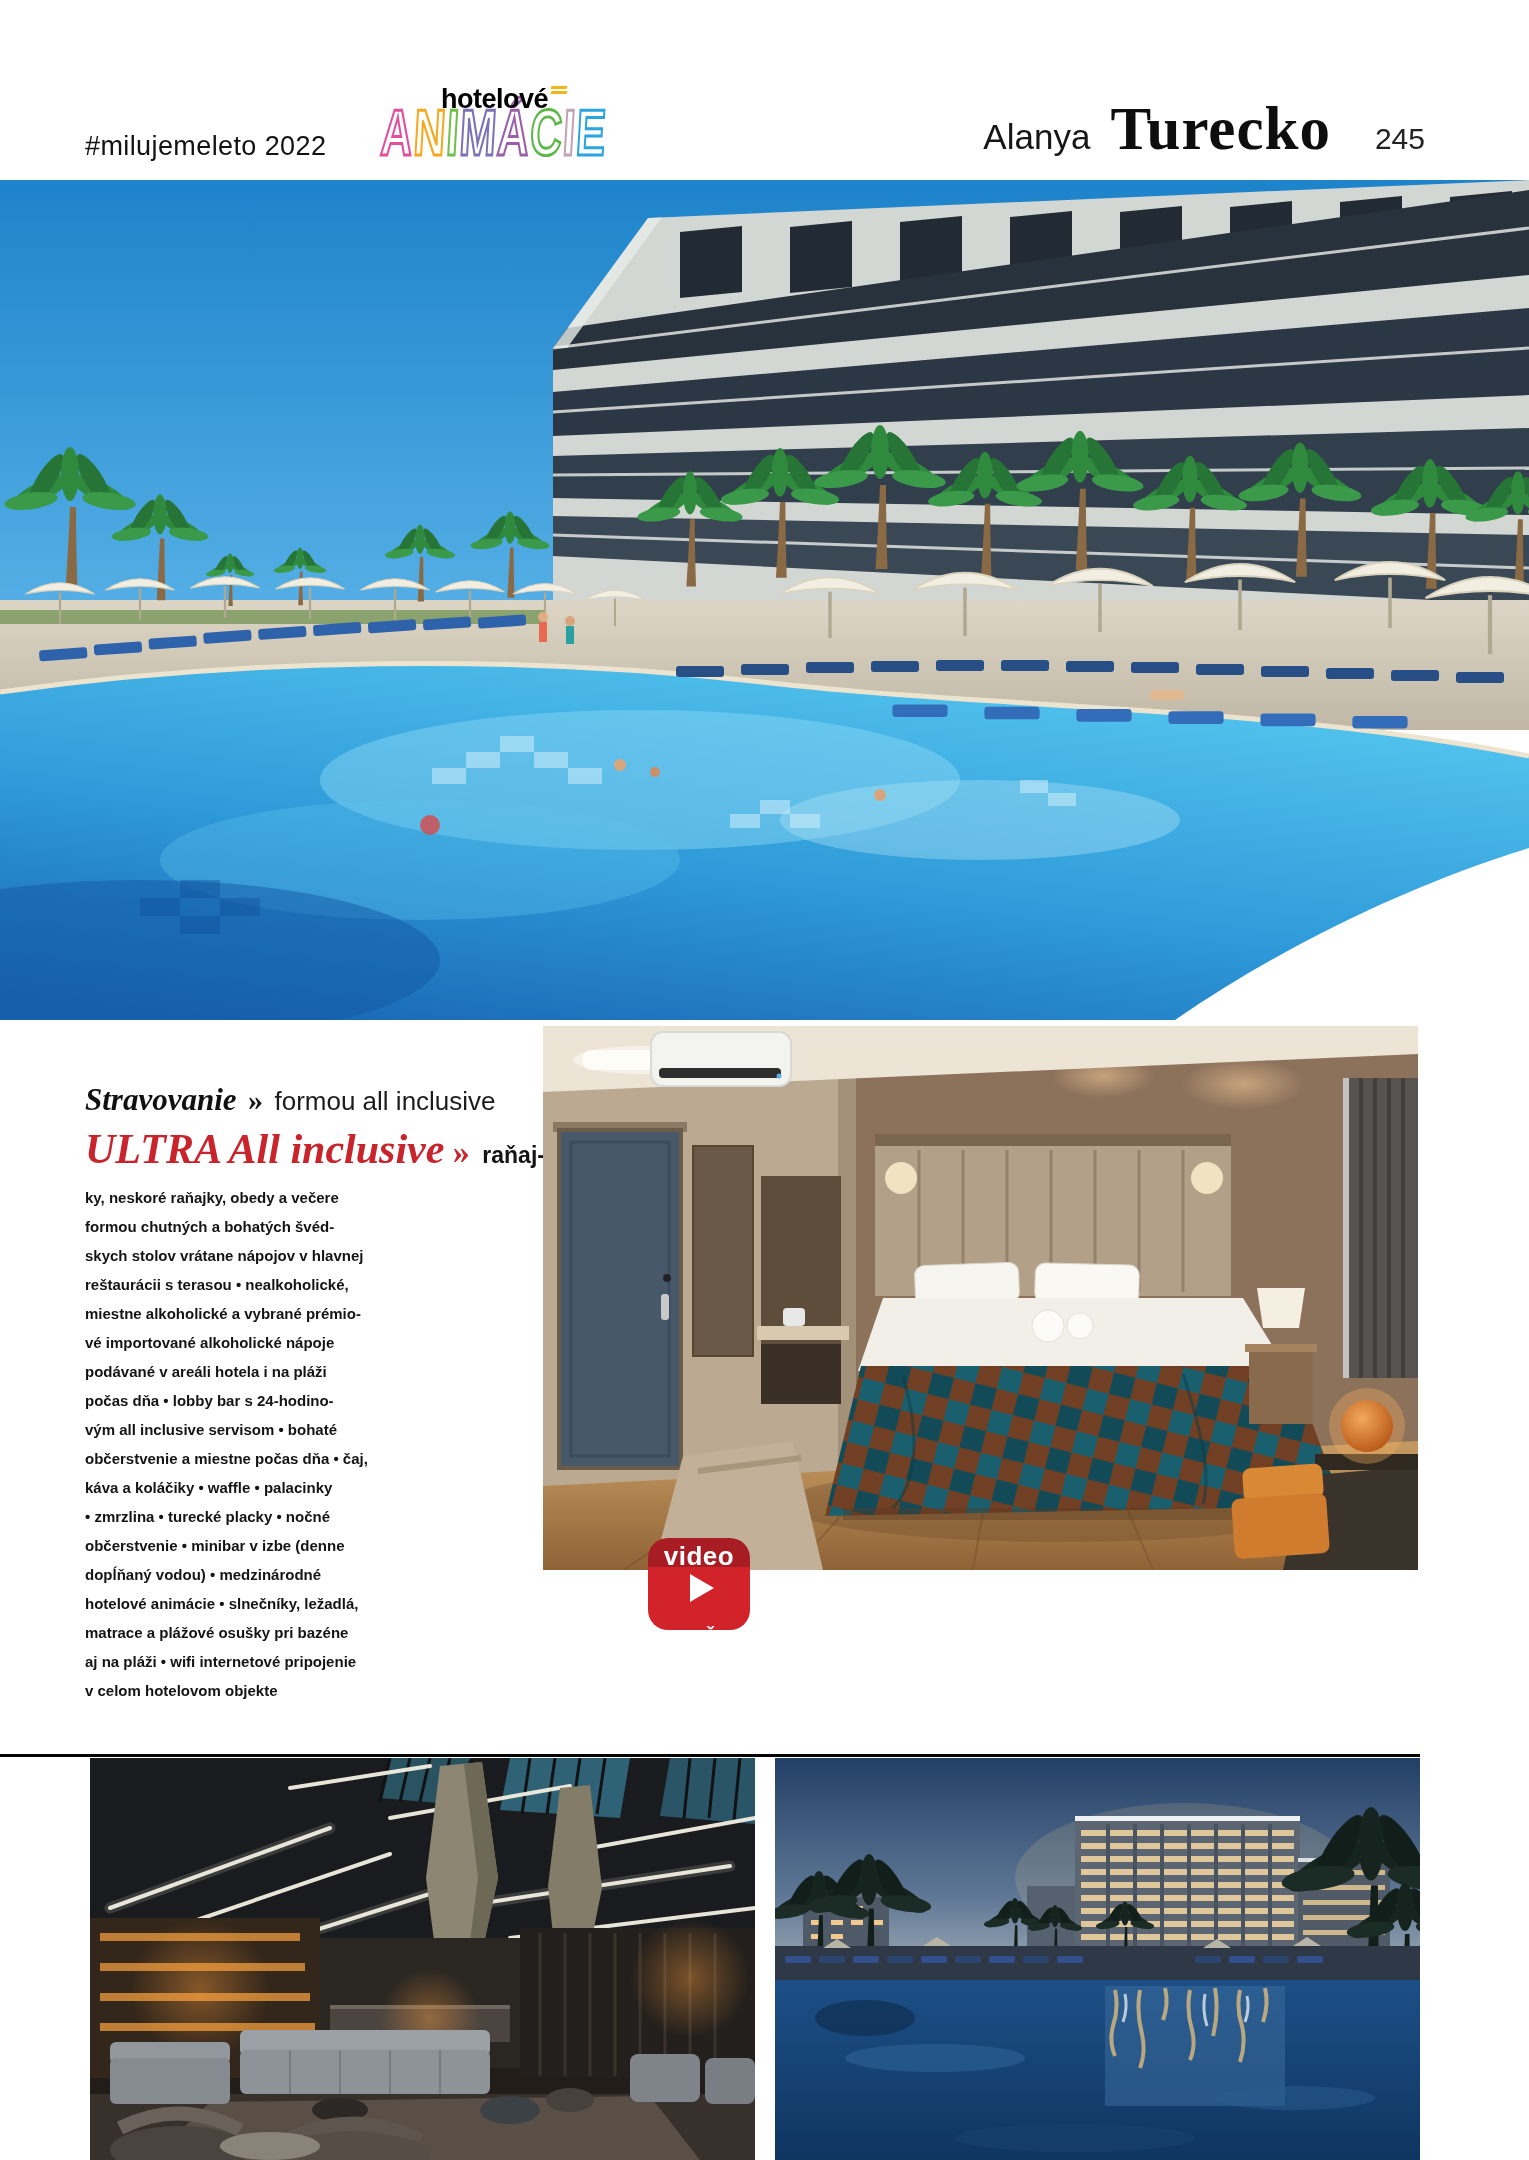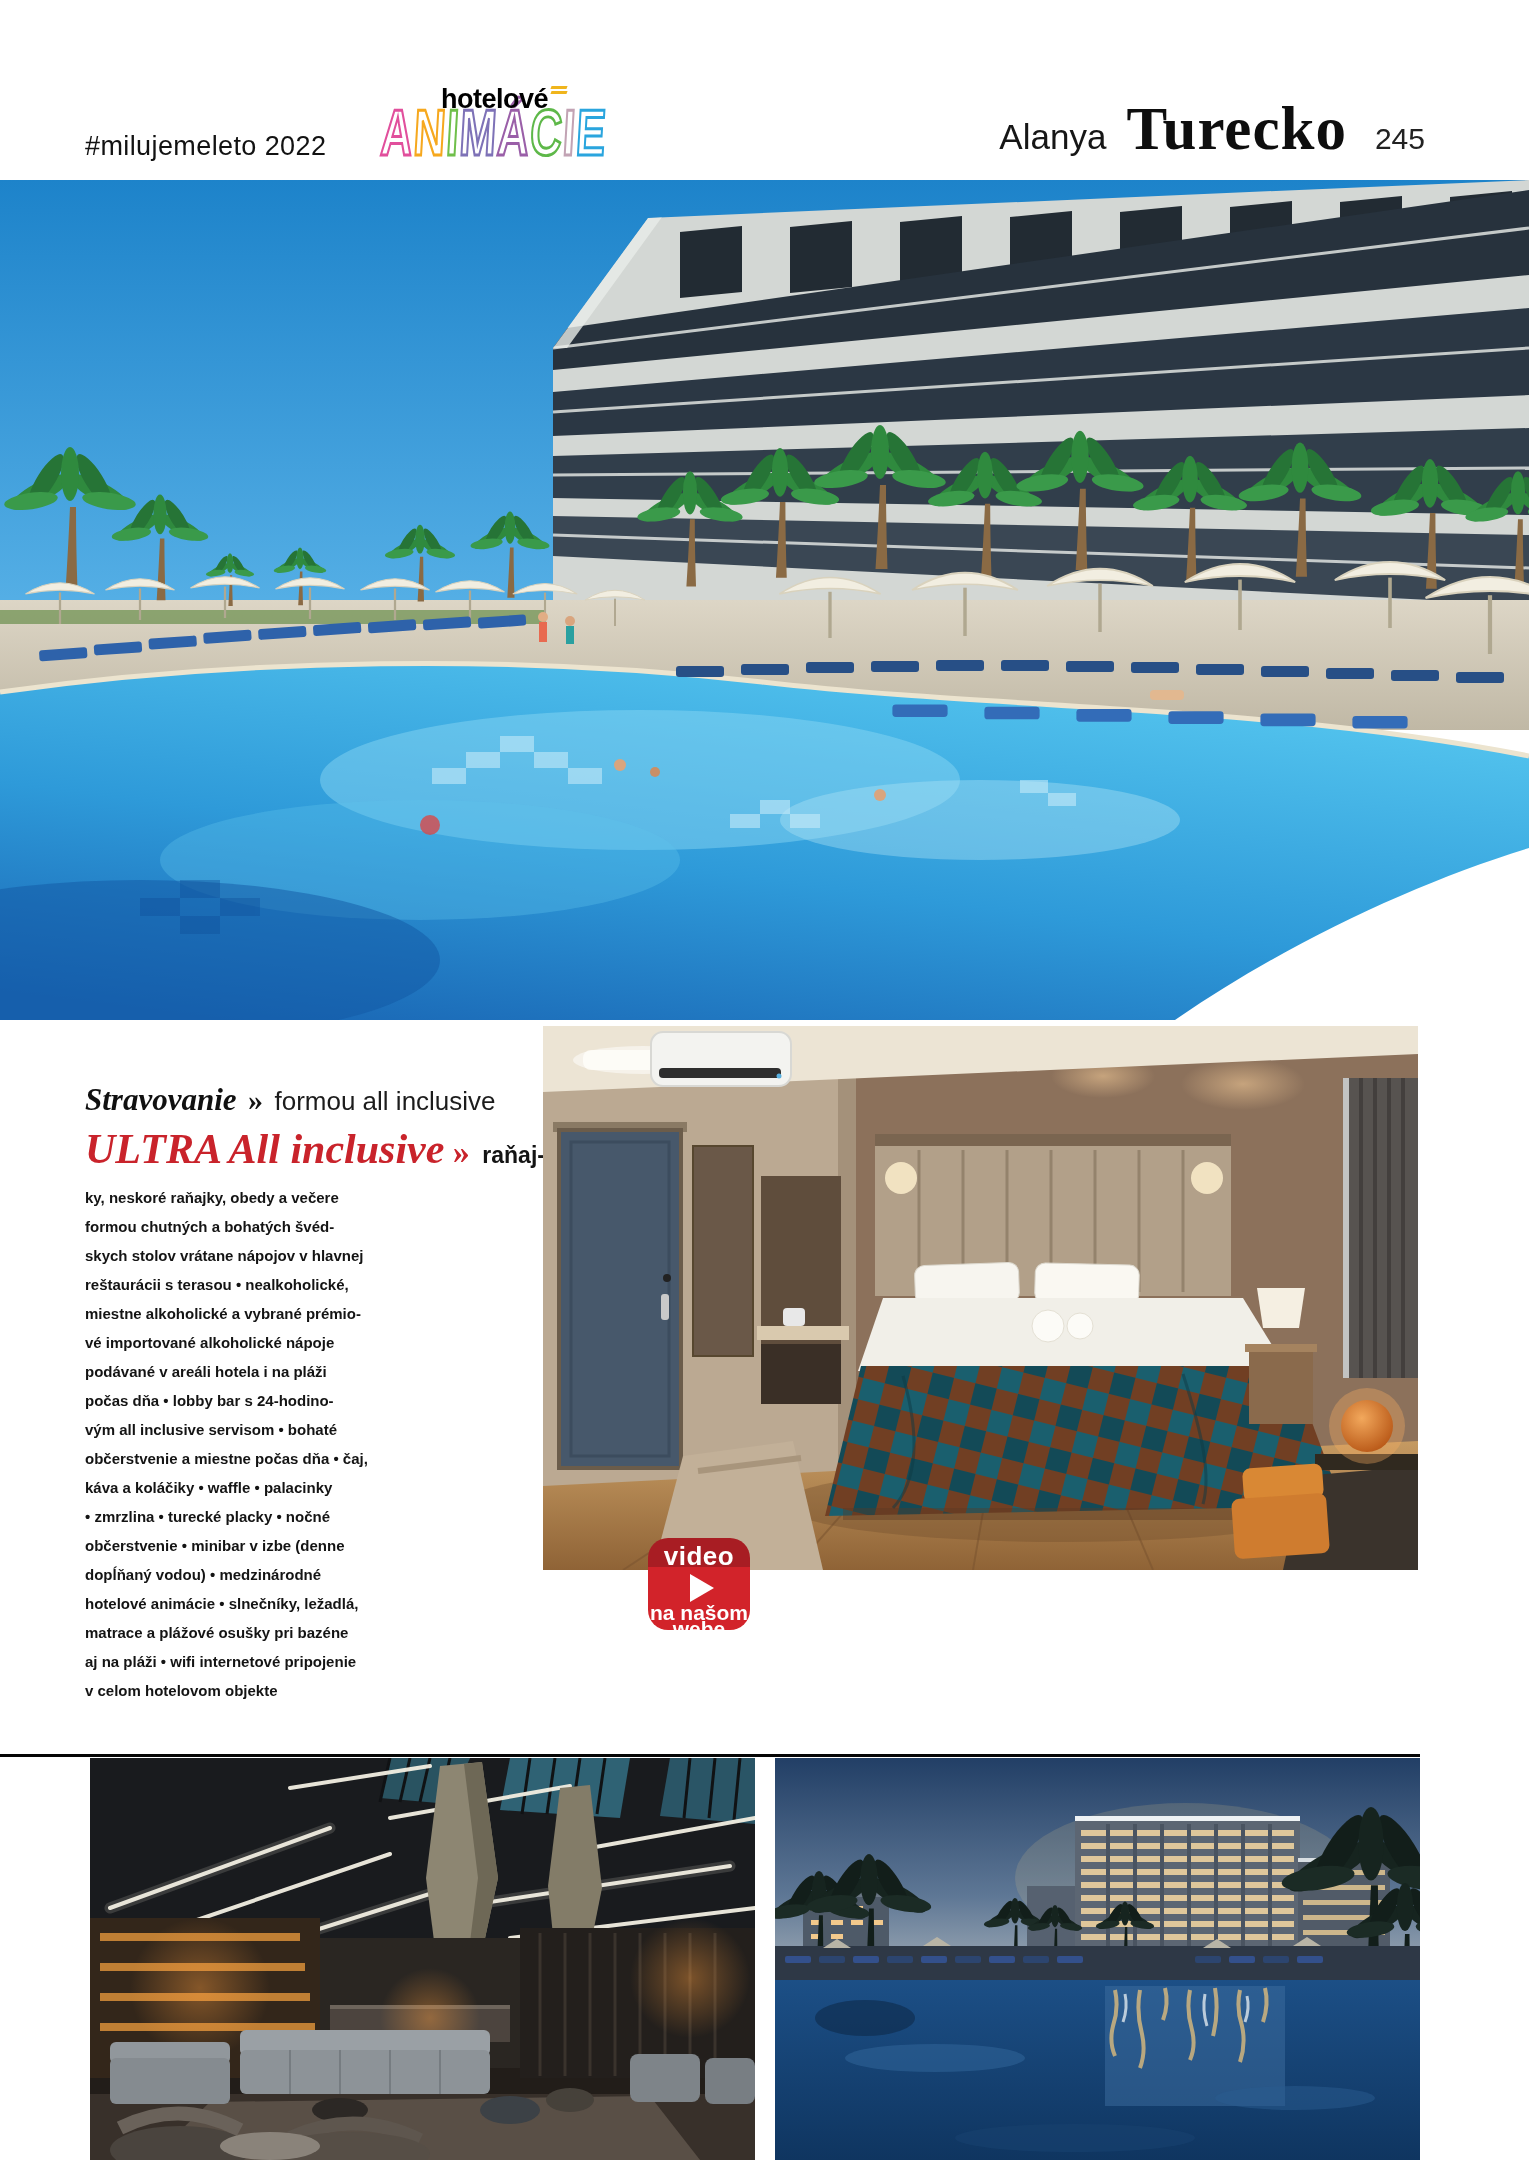--- a/index.html
+++ b/index.html
@@ -10,21 +10,21 @@
   .logo{position:absolute;left:383px;top:84px;width:260px;height:90px;}
   .logo-top{position:absolute;left:58px;top:0;font-size:27px;font-weight:800;color:#000;letter-spacing:-.5px;z-index:2;}
   .logo-mark{position:absolute;left:168px;top:2px;width:16px;height:10px;z-index:2;}
   .logo-mark i{display:block;height:3px;margin-bottom:2px;background:#f0b51c;transform:skewX(-20deg);}
   .logo-word{position:absolute;left:0;top:16px;font-size:44px;line-height:44px;font-weight:700;
              transform:scaleY(1.48) skewX(-5deg);transform-origin:left top;white-space:nowrap;}
   .logo-word .lg{-webkit-text-fill-color:#fff;letter-spacing:1px;}
   .header-right{position:absolute;right:104px;top:94px;display:flex;align-items:baseline;gap:20px;}
   .region{font-size:35px;color:#161616;}
   .country{font-family:"Liberation Serif",serif;font-size:61px;font-weight:700;color:#0e0e0e;letter-spacing:1px;}
-  .pagenum{font-size:30px;color:#222;margin-left:8px;}
+  .pagenum{font-size:30px;color:#222;margin-left:24px;}
   
   .photo{position:absolute;overflow:hidden;margin:0;padding:0;}
   .photo svg{display:block;}
   .photo-main{left:0;top:180px;width:1529px;height:840px;}
   .photo-room{left:543px;top:1026px;width:875px;height:544px;}
   .photo-lobby{left:90px;top:1758px;width:665px;height:402px;}
   .photo-night{left:775px;top:1758px;width:645px;height:402px;}
   .rule{position:absolute;left:0;top:1754px;width:1420px;height:3px;background:#050505;}
   
   .text-col{position:absolute;left:85px;top:1082px;width:470px;color:#141414;}
@@ -38,21 +38,21 @@
   .first-words{font-size:23px;font-weight:700;color:#141414;}
   .body-text{margin-top:3px;font-size:15px;font-weight:700;line-height:29px;}
   .body-text div{white-space:nowrap;}
   
   .video-badge{position:absolute;left:648px;top:1538px;width:102px;height:92px;border-radius:20px;
      background:linear-gradient(180deg,#a81d23 0,#a81d23 31%,#d2232a 31%);z-index:5;
      display:flex;flex-direction:column;align-items:center;cursor:pointer;}
   .video-title{color:#fff;font-weight:800;font-size:26px;margin-top:3px;letter-spacing:.5px;}
   .play-icon{width:0;height:0;border-left:24px solid #fff;border-top:14px solid transparent;
      border-bottom:14px solid transparent;margin:2px 0 3px 6px;}
-  .badge-caption{color:#fff;font-weight:800;font-size:21px;line-height:16px;text-align:center;}
+  .badge-caption{color:#fff;font-weight:800;font-size:21px;line-height:16px;text-align:center;margin-top:21px;}
 </style>
 </head>
 <body>
 
 <div class="page">
 
   <div>
     <span class="hashtag">#milujemeleto 2022</span>
     <div class="logo">
       <span class="logo-top">hotelové</span>

